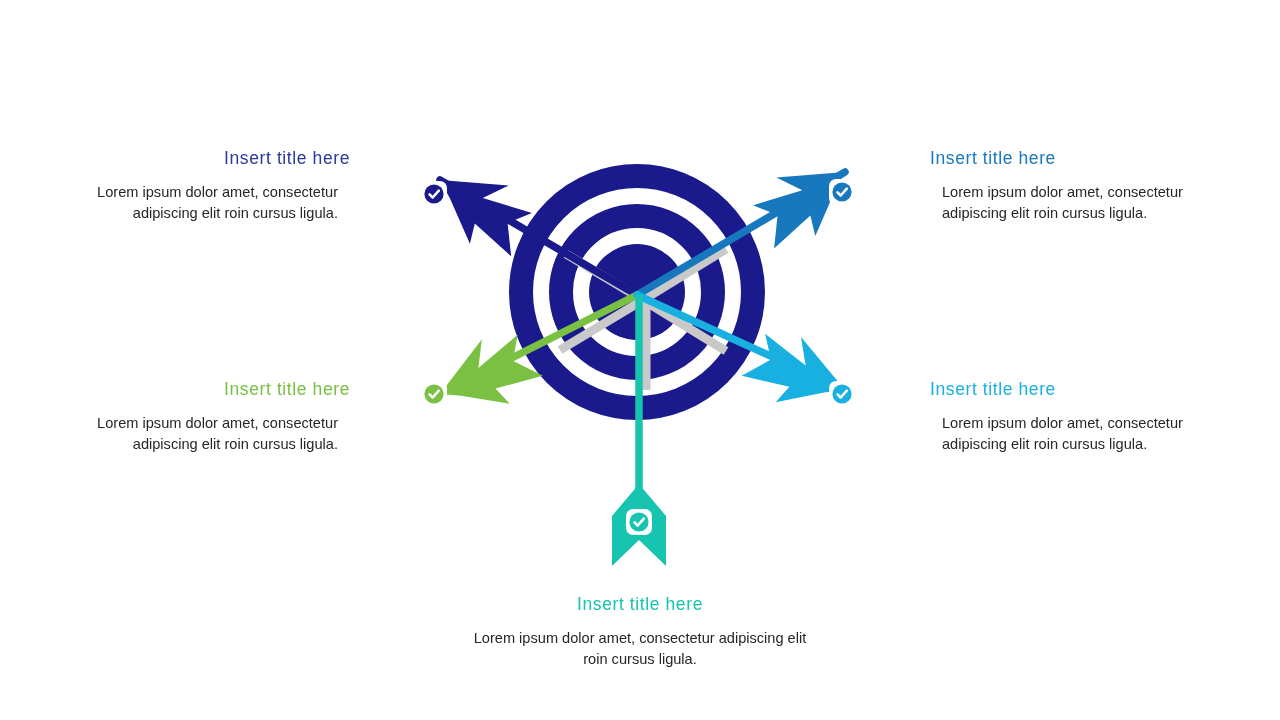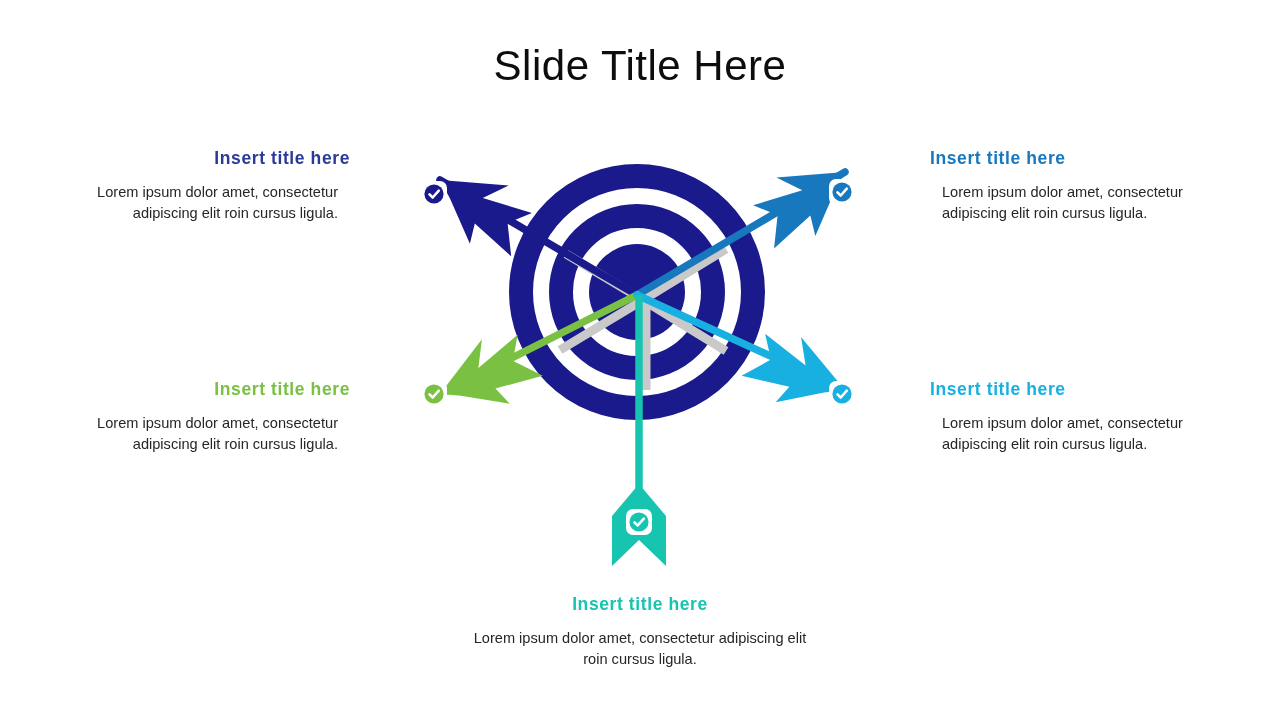--- a/index.html
+++ b/index.html
@@ -50,21 +50,21 @@
     pointer-events: none;
   }
   .stage svg { display: block; }
 
   
   .callout {
     position: absolute;
   }
   .callout .c-title {
     font-size: 17.5px;
-    font-weight: 700;
+    font-weight: 400;
     line-height: 1.25;
     letter-spacing: 0.6px;
     margin: 0 0 3px 0;
     white-space: nowrap;
   }
   .callout .c-body {
     font-size: 14.6px;
     font-weight: 400;
     line-height: 1.42;
     color: #262626;
@@ -80,21 +80,20 @@
   #callout-top-right    { left: 930px; top: 148px; width: 290px; }
   #callout-bottom-left  { left: 60px;  top: 379px; width: 290px; }
   #callout-bottom-right { left: 930px; top: 379px; width: 290px; }
   #callout-bottom-center{ left: 450px; top: 594px; width: 380px; }
 </style>
 </head>
 <body>
 
 <div class="slide" style="background: rgb(255, 255, 255);">
 
-  <div class="slide-title" style="color: rgb(13, 13, 13);">Slide Title Here</div>
 
   <div class="stage">
     <svg width="1280" height="720" viewBox="0 0 1280 720" xmlns="http://www.w3.org/2000/svg">
 
       <defs>
 
         <g id="chk-navy">
           <rect x="-13" y="-13" width="26" height="26" rx="7" fill="#ffffff"></rect>
           <circle cx="0" cy="0" r="9.6" fill="#1a1a8c"></circle>
           <path d="M -4.5 0.3 L -1.3 3.5 L 4.8 -3.3" fill="none" stroke="#ffffff" stroke-width="2.6" stroke-linecap="round" stroke-linejoin="round"></path>

